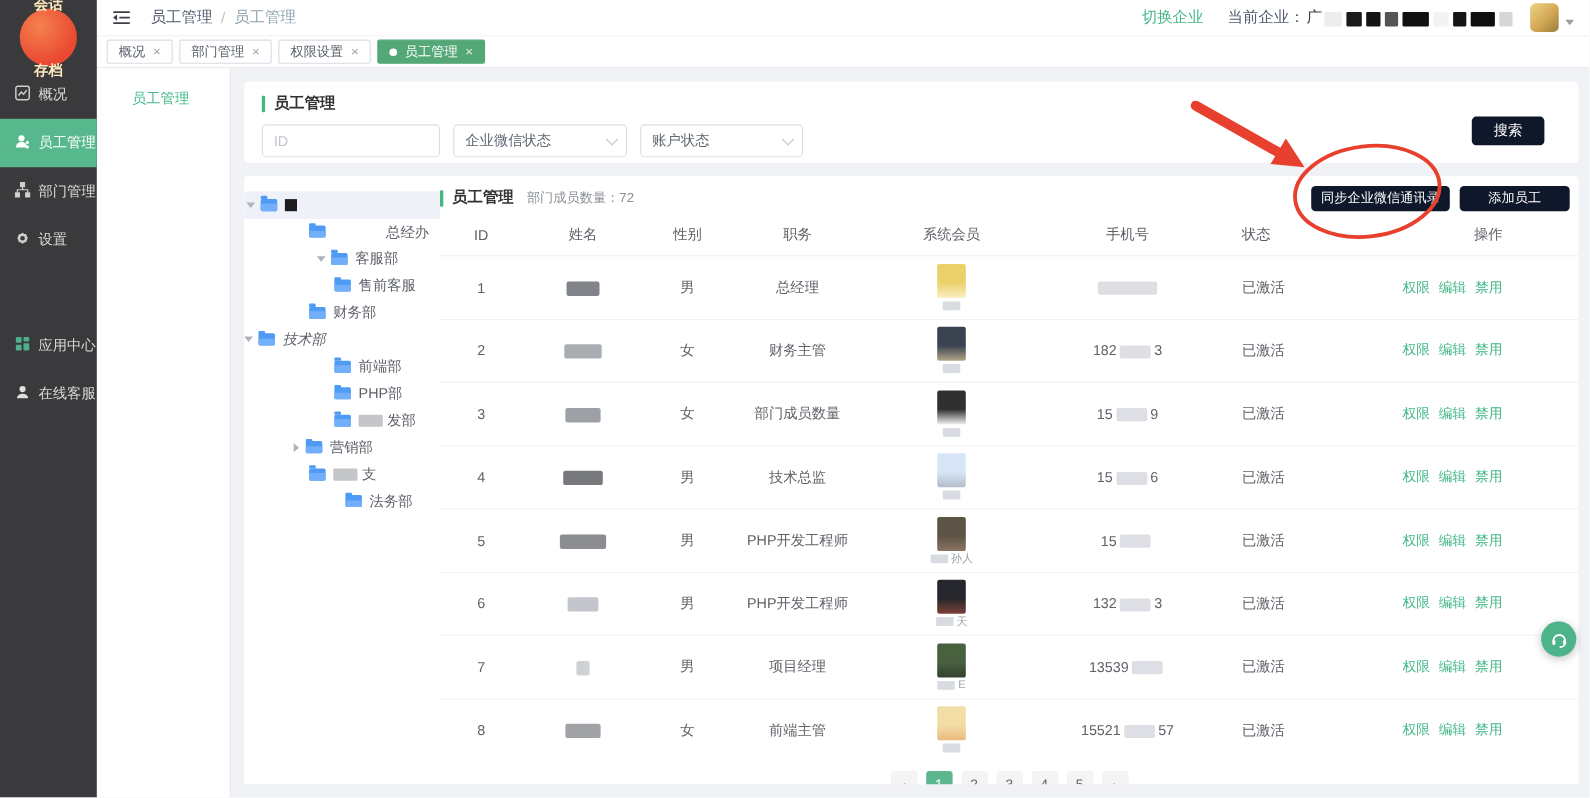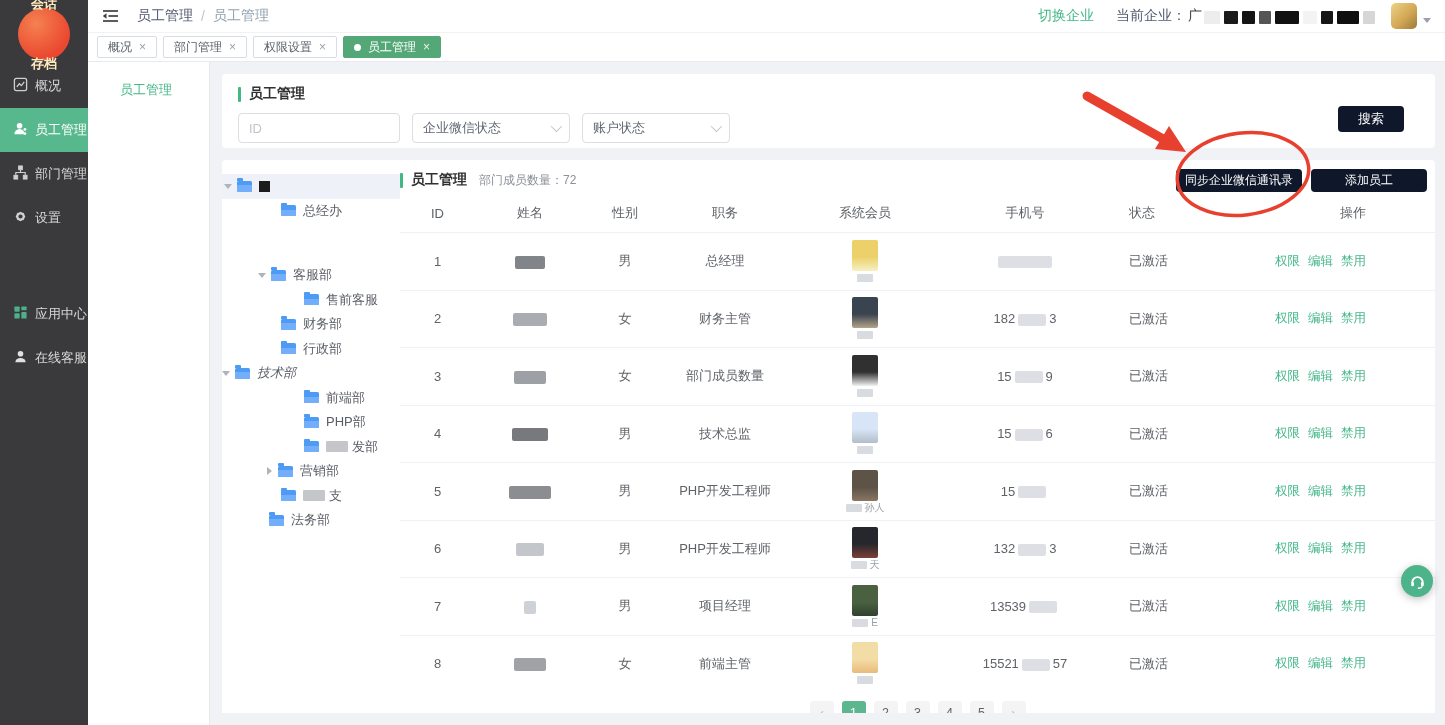--- a/index.html
+++ b/index.html
@@ -84,21 +84,21 @@
   .folder::after { content:''; position:absolute; bottom:0; left:0; right:0; height:6.5px;
     background:#72aef9; border-radius:0 0 1.5px 1.5px; }
   .rsq { width:11px; height:11px; background:#1c1c1c; display:inline-block; }
   .rpre { width:22px; height:11px; background:#b5b8bd; border-radius:1px; display:inline-block; margin-right:4px; opacity:.8;}
   
   .table-pane { flex:1; padding-top:6px; position:relative; }
   .tp-head { height:28px; display:flex; align-items:center; }
   .tp-head .cnt-label { font-size:12px; color:#8b9096; margin-left:12px; }
   .tp-btns { margin-left:auto; display:flex; gap:9px; margin-right:8px; }
   .sync-btn { width:126px; height:23px; font-size:12px; }
-  .add-btn { width:116px; height:23px; font-size:12px; }
+  .add-btn { width:100px; height:23px; font-size:12px; }
   .colhead { display:flex; align-items:center; height:38px; color:#5d6166; font-size:13px; }
   .rowwrap { }
   .t-row { display:flex; align-items:center; height:57.5px; border-top:1px solid #f0f1f4; font-size:13px; color:#5f6368; }
   .c0{width:75px;text-align:center;} .c1{width:110px;text-align:center;}
   .c2{width:80px;text-align:center;}  .c3{width:120px;text-align:center;}
   .c4{width:160px;text-align:center;} .c5{width:160px;text-align:center;}
   .c6{width:120px;text-align:left;padding-left:24px;}
   .c7{flex:1;text-align:right;padding-right:69px;}
   .nameblk { display:inline-block; height:13px; border-radius:2px; opacity:.85; vertical-align:middle;}
   .avwrap { display:inline-flex; flex-direction:column; align-items:center; gap:2px; }
@@ -271,40 +271,36 @@
     </section>
 
     <section class="card table-card">
       <div class="tree">
           <div class="tree-row selected" style="padding-left: 2px;">
             <span class="caret-down"></span>
             <span class="folder"></span>
             <span class="rsq"></span>
             <span></span>
           </div>
+          <div class="tree-row" style="padding-left: 59px; gap: 48px;">
+            <span class="folder"></span>
+            <span>总经办</span>
+          </div>
+          <div class="tree-row" style="padding-left: 66px;">
+            <span class="caret-down"></span>
+            <span class="folder"></span>
+            <span>客服部</span>
+          </div>
+          <div class="tree-row" style="padding-left: 82px;">
+            <span class="folder"></span>
+            <span>售前客服</span>
+          </div>
           <div class="tree-row" style="padding-left: 59px;">
             <span class="folder"></span>
-            <span>总经办</span>
-          </div>
-          <div class="tree-row" style="padding-left: 36px; margin-top: 40px;">
-            <span class="caret-down"></span>
-            <span class="folder"></span>
-            <span>客服部</span>
-          </div>
-          <div class="tree-row" style="padding-left: 82px;">
-            <span class="folder"></span>
-            <span>售前客服</span>
-          </div>
-          <div class="tree-row" style="padding-left: 59px;">
-            <span class="folder"></span>
             <span>财务部</span>
-          </div>
-          <div class="tree-row" style="padding-left: 59px;">
-            <span class="folder"></span>
-            <span>行政部</span>
           </div>
           <div class="tree-row" style=" font-style: italic;">
             <span class="caret-down"></span>
             <span class="folder"></span>
             <span>技术部</span>
           </div>
           <div class="tree-row" style="padding-left: 82px;">
             <span class="folder"></span>
             <span>前端部</span>
           </div>
@@ -320,21 +316,21 @@
           <div class="tree-row" style="padding-left: 45px;">
             <span class="caret-right"></span>
             <span class="folder"></span>
             <span>营销部</span>
           </div>
           <div class="tree-row" style="padding-left: 59px;">
             <span class="folder"></span>
             <span class="rpre"></span>
             <span>支</span>
           </div>
-          <div class="tree-row" style="padding-left: 47px;">
+          <div class="tree-row" style="padding-left: 92px;">
             <span class="folder"></span>
             <span>法务部</span>
           </div>
         </div>
 
       <div class="table-pane">
         <div class="tp-head">
           <span class="green-bar"></span>
           <b style="font-size:14px;color:#303133;margin-left:8px;">员工管理</b>
           <span class="cnt-label">部门成员数量：72</span>

